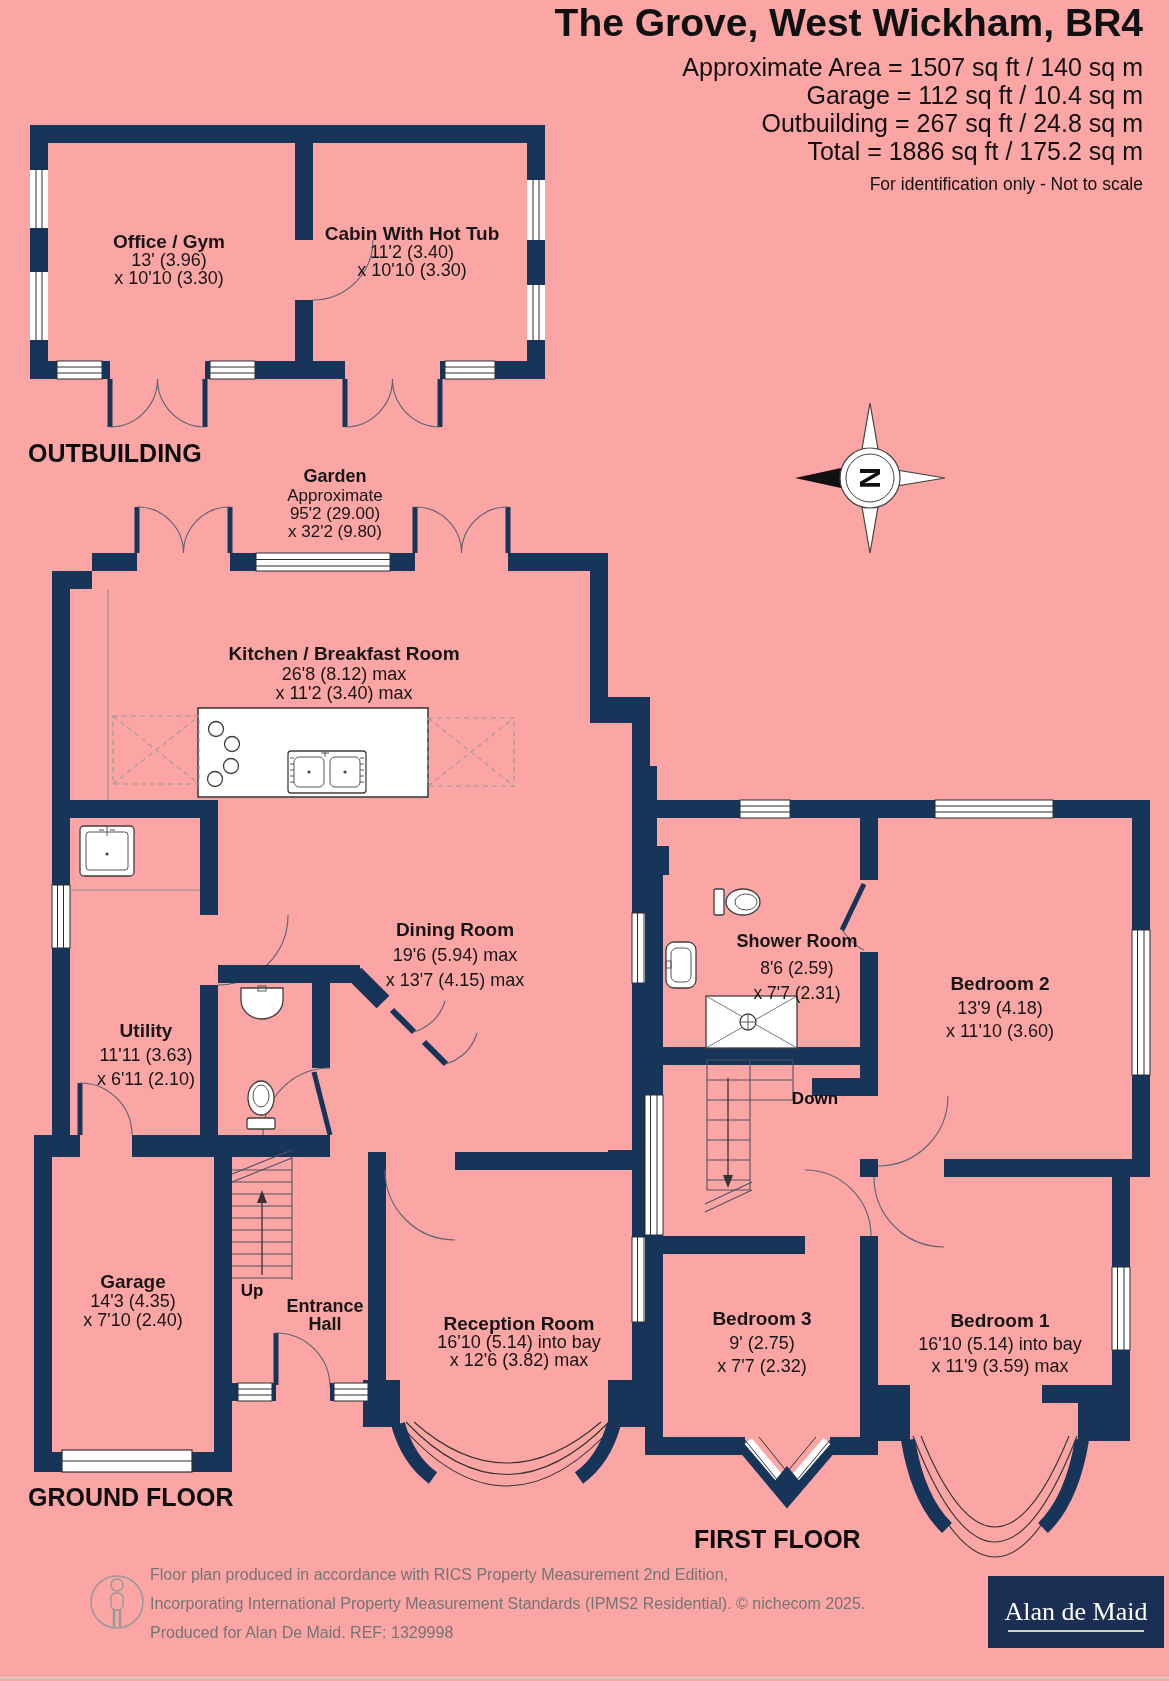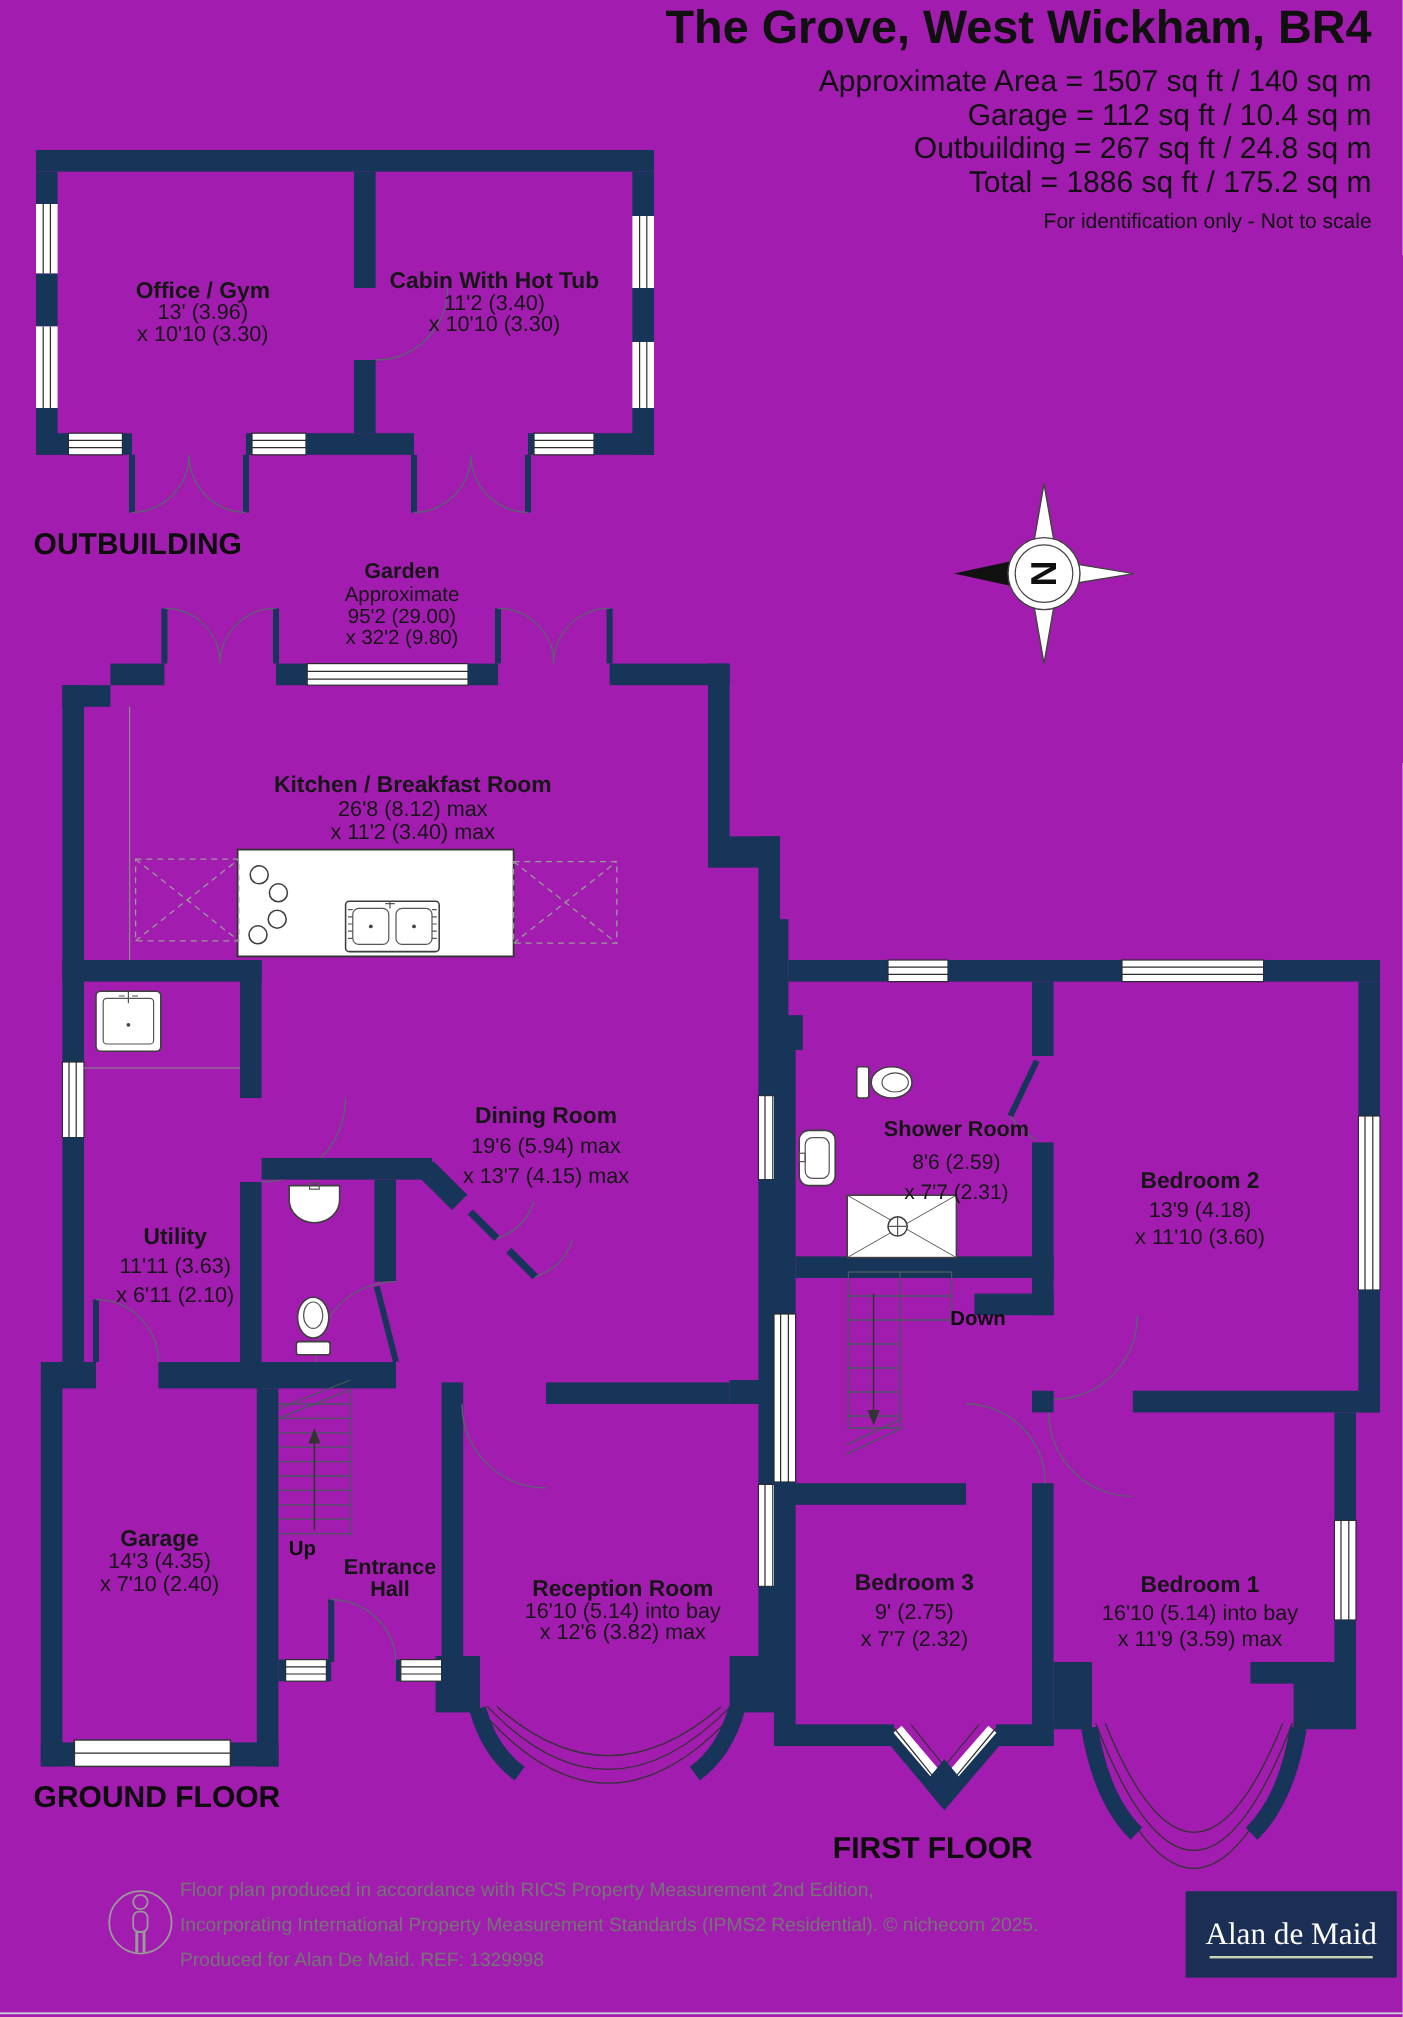--- a/index.html
+++ b/index.html
@@ -1,17 +1,17 @@
 <!DOCTYPE html>
 <html><head>
 <meta charset="utf-8">
 <title>Floor Plan</title>
 <style>
   html,body{margin:0;padding:0;background:#fff;}
-  .page{position:relative;width:1169px;height:1681px;background:#a21caf;overflow:hidden;}
+  .page{position:relative;width:1169px;height:1681px;background:#fca5a5;overflow:hidden;}
   svg{display:block;}
   .fs-title{font-family:"Liberation Sans",sans-serif;font-weight:700;font-size:39px;fill:#101010;text-anchor:end;}
   .fs-hdr{font-family:"Liberation Sans",sans-serif;font-size:25px;fill:#101010;text-anchor:end;}
   .fs-note{font-family:"Liberation Sans",sans-serif;font-size:17.5px;fill:#101010;text-anchor:end;}
   .fs-name{font-family:"Liberation Sans",sans-serif;font-weight:700;font-size:19px;fill:#161616;text-anchor:middle;}
   .fs-dim{font-family:"Liberation Sans",sans-serif;font-size:18px;fill:#161616;text-anchor:middle;}
   .fs-floor{font-family:"Liberation Sans",sans-serif;font-weight:700;font-size:25px;fill:#0d0d0d;text-anchor:start;}
   .fs-updown{font-family:"Liberation Sans",sans-serif;font-weight:700;font-size:17px;fill:#0d0d0d;text-anchor:middle;}
   .fs-gname{font-family:"Liberation Sans",sans-serif;font-weight:700;font-size:18px;fill:#161616;text-anchor:middle;}
   .fs-g{font-family:"Liberation Sans",sans-serif;font-size:17px;fill:#161616;text-anchor:middle;}

